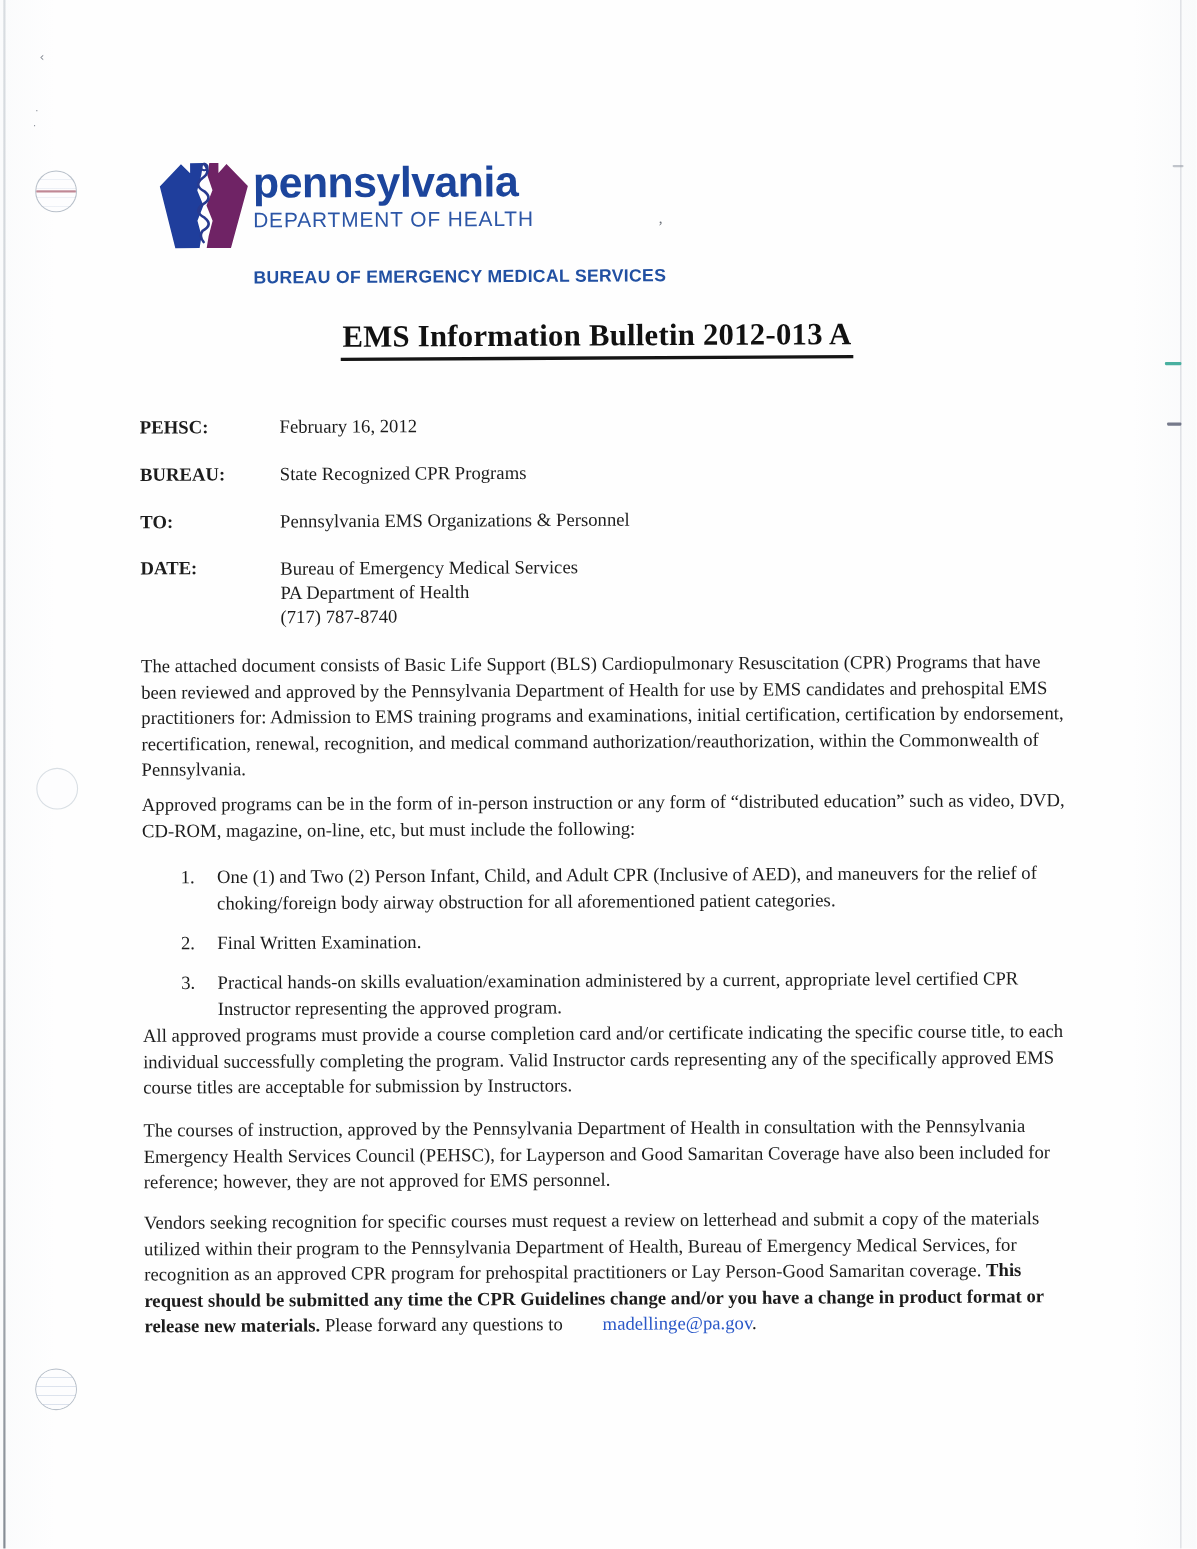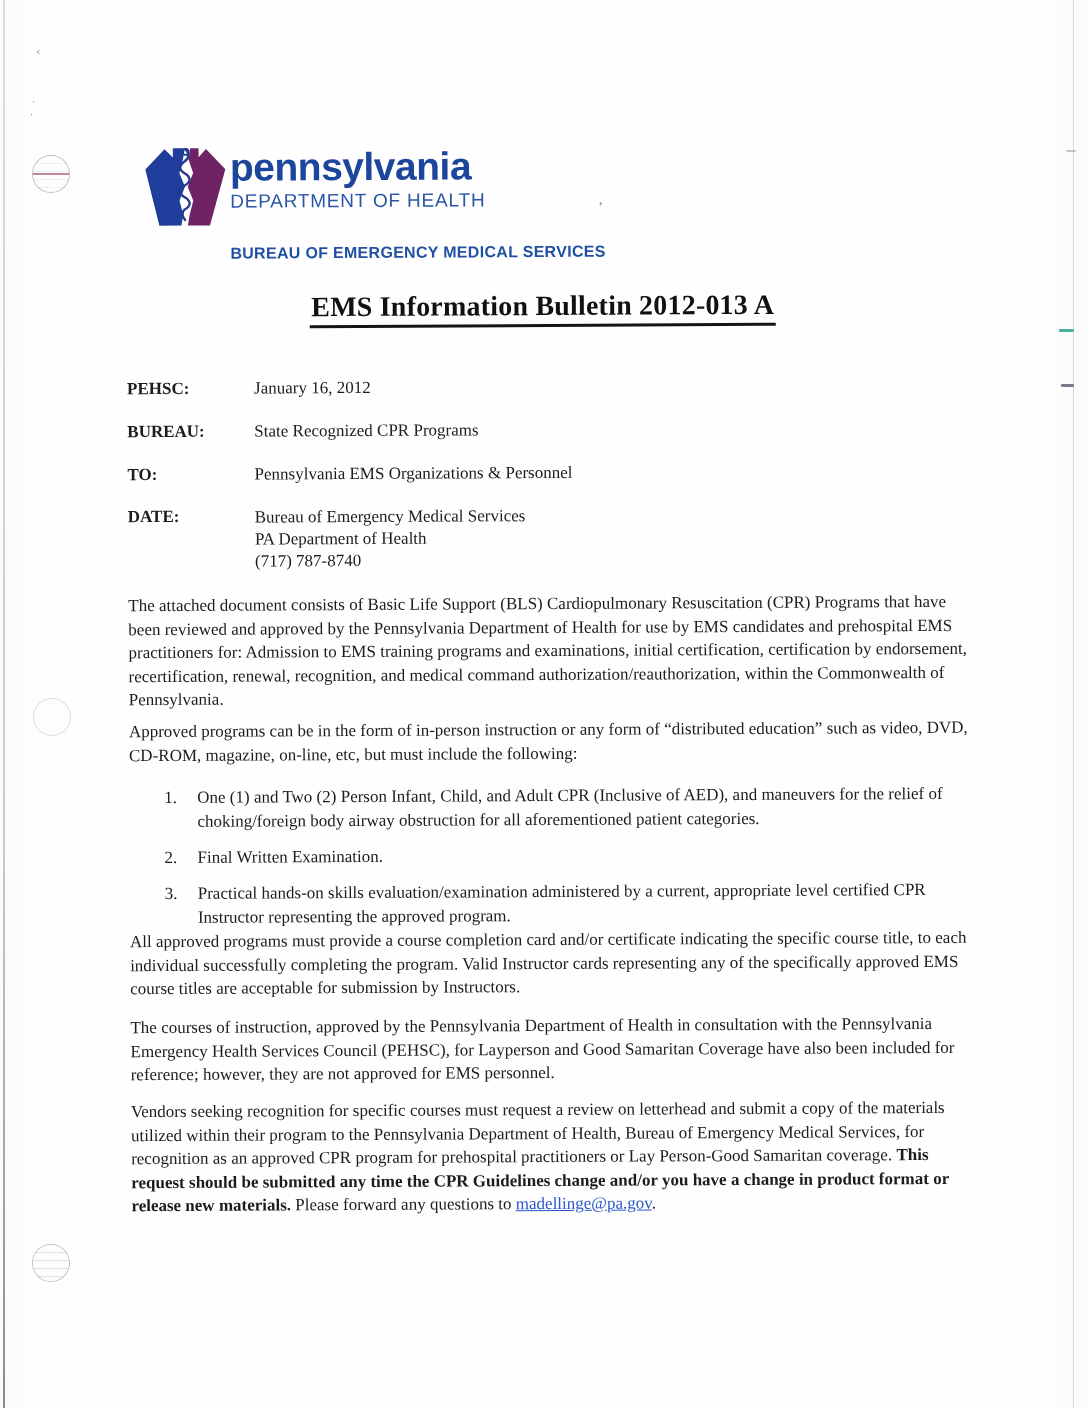--- a/index.html
+++ b/index.html
@@ -39,21 +39,21 @@
   .meta-label{display:inline-block;width:127px;font-weight:bold;vertical-align:top;}
   .meta-value{display:inline-block;vertical-align:top;}
   .meta-lines div{line-height:22px;}
   
   .para{position:absolute;left:128px;width:845px;font-size:17px;line-height:23.5px;text-align:left;}
   .list-item{position:relative;margin-bottom:12px;line-height:24px;font-size:17px;}
   .list-wrap{position:absolute;left:128px;width:820px;}
   .list-num{position:absolute;left:35px;top:0;}
   .list-text{display:block;margin-left:68px;width:755px;}
   .bold-inline{font-weight:bold;}
-  .email-link{color:#2a58c8;text-decoration:underline;cursor:pointer;}
+  .email-link{color:#2a58c8;cursor:pointer;margin-left:32px;}
   .comma-mark{position:absolute;color:#6b7078;font-size:14px;}
 </style>
 </head>
 <body>
 
 <div class="page">
 
   <div class="edge-left"></div>
   <div class="edge-right"></div>
   <div class="tick" style="left:1059px;top:329px;width:15px;height:3px;background:#49b0a0;"></div>
@@ -87,21 +87,21 @@
       </div>
     </div>
     <div class="bureau">BUREAU OF EMERGENCY MEDICAL SERVICES</div>
     <div class="comma-mark" style="left:600px;top:200px;">’</div>
 
     <div class="title-wrap">
       <span class="title">EMS Information Bulletin 2012-013 A</span>
     </div>
 
     <div class="meta-row" style="top:377px;">
-      <span class="meta-label">PEHSC:</span><span class="meta-value">January 16, 2012</span>
+      <span class="meta-label">PEHSC:</span><span class="meta-value">February 16, 2012</span>
     </div>
     <div class="meta-row" style="top:420px;">
       <span class="meta-label">BUREAU:</span><span class="meta-value">State Recognized CPR Programs</span>
     </div>
     <div class="meta-row" style="top:463px;">
       <span class="meta-label">TO:</span><span class="meta-value">Pennsylvania EMS Organizations &amp; Personnel</span>
     </div>
     <div class="meta-row" style="top:505px;">
       <span class="meta-label">DATE:</span><span class="meta-value meta-lines">
         <div>Bureau of Emergency Medical Services</div>

